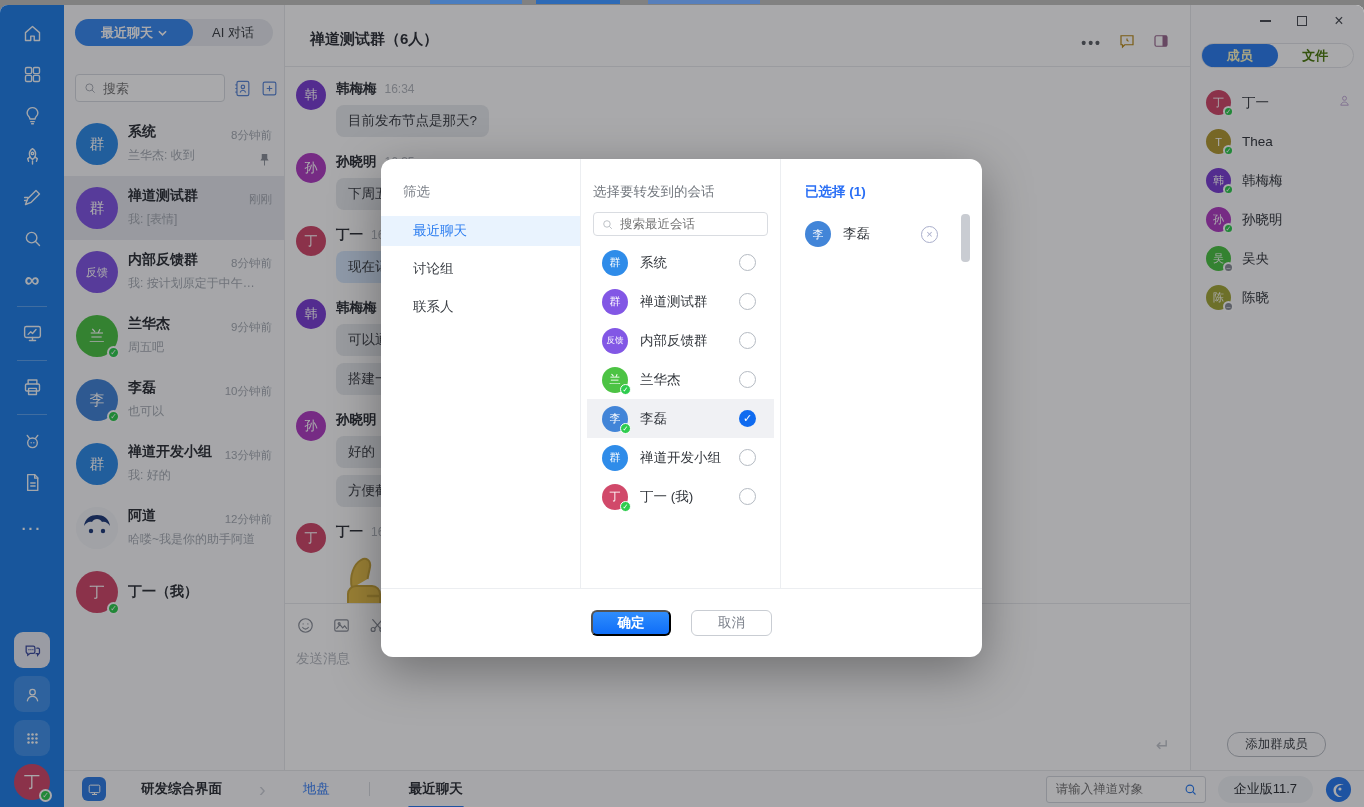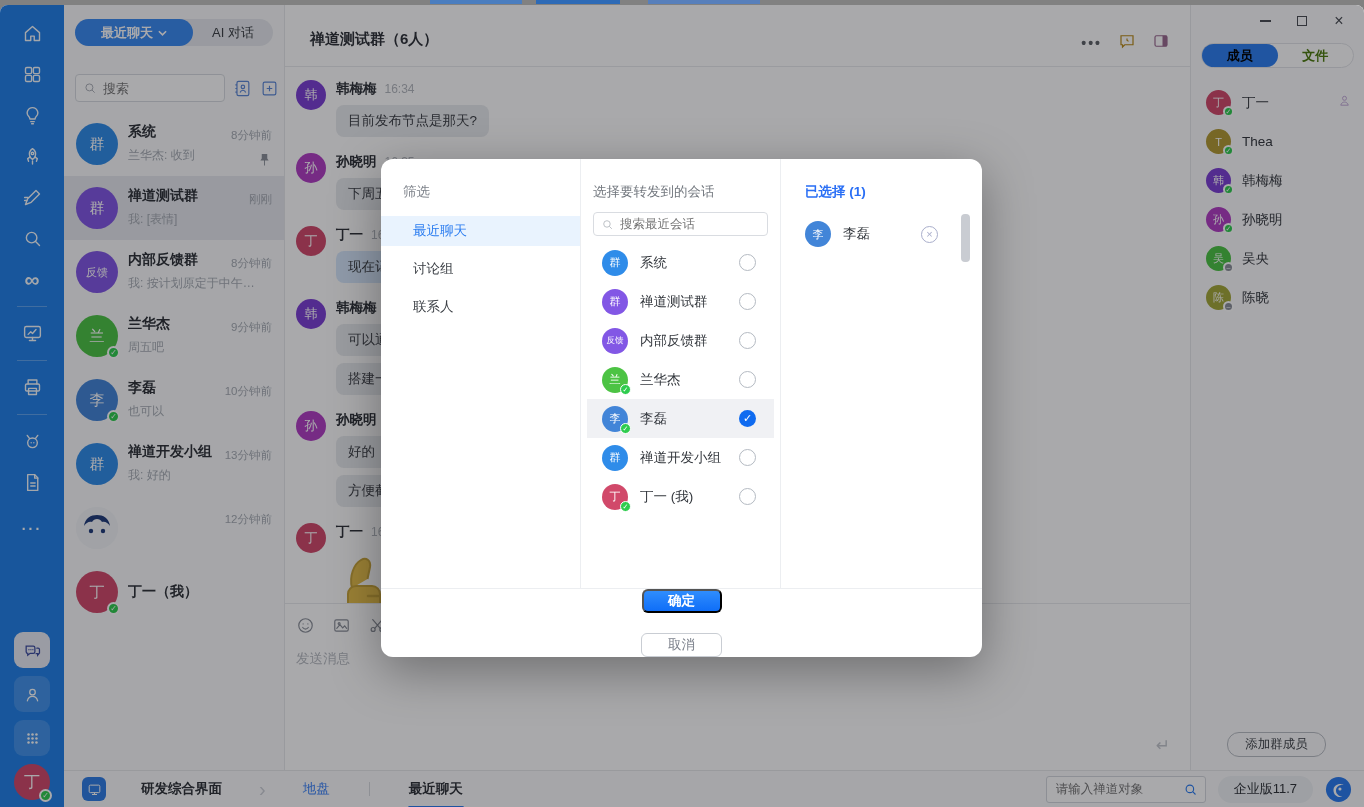--- a/index.html
+++ b/index.html
@@ -78,21 +78,21 @@
 
   
   .rightpanel { position:absolute; right:0; top:0; bottom:37px; width:174px; background:#fcfcfd; border-left:1px solid #e7e9ec; }
   .win-controls { height:32px; display:flex; justify-content:flex-end; align-items:center; gap:23px; padding-right:18px; color:#4a4e54; }
   .wc { display:flex; align-items:center; justify-content:center; width:14px; height:14px; }
   .wc-min { width:11px; height:2px; background:#4a4e54; }
   .wc-max { width:10px; height:10px; border:1.5px solid #4a4e54; }
   .wc-close { font-size:16px; line-height:1; }
   .rp-tabs { margin:6px 10px 0; height:25px; border-radius:13px; background:#fff; border:1px solid #e2e4e8; display:flex; font-size:13px; }
   .rp-tab { flex:1; display:flex; align-items:center; justify-content:center; color:#4d7c0f;font-weight:bold; }
-  .rp-tab.active { background:#2d7ff0; color:#000000; border-radius:13px; font-weight:600; }
+  .rp-tab.active { background:#2d7ff0; color:#fef9c3; border-radius:13px; font-weight:600; }
   .rp-list { padding:15px 0 0 15px; }
   .rp-row { position:relative; height:39px; display:flex; align-items:center; }
   .rp-av { position:relative; width:25px; height:25px; border-radius:50%; color:#fff; display:flex; align-items:center; justify-content:center; font-size:11px; flex:0 0 25px; }
   .rp-av .badge { width:11px; height:11px; right:-3px; bottom:-2px; font-size:7px; }
   .rp-name { margin-left:11px; font-size:13.5px; color:#33373d; }
   .rp-owner { position:absolute; right:12px; color:#c0a6d6; }
   .rp-owner svg { width:15px; height:15px; stroke:currentColor; fill:none; stroke-width:1.5; }
   .rp-add { position:absolute; right:38px; bottom:13px; width:99px; height:25px; border:1px solid #b9bdc4; border-radius:12px; background:#fbfbfc; color:#3c4046; font-size:12.5px; display:flex; align-items:center; justify-content:center; }
 
   
@@ -132,21 +132,21 @@
   .m-av.small-text { font-size:8.5px; }
   .m-av .badge { width:11px; height:11px; right:-3px; bottom:-2px; font-size:7px; border-width:1.5px; }
   .m-name { margin-left:12px; font-size:13.5px; color:#33373d; white-space:nowrap; }
   .m-radio { margin-left:auto; width:17px; height:17px; border:1.5px solid #b4bac2; border-radius:50%; }
   .m-radio.checked { background:#0f6bf0; border:none; color:#fff; font-size:11px; display:flex; align-items:center; justify-content:center; font-weight:700; }
   .mcol3 { flex:1; padding:16px 0 0 24px; position:relative; }
   .m-selected-title { color:#2a6ff5; font-weight:700; font-size:13.5px; margin:8px 0 20px; }
   .m-sel-row { display:flex; align-items:center; padding-right:44px; }
   .m-remove { margin-left:auto; width:17px; height:17px; border:1.2px solid #a9aecb; border-radius:50%; color:#a9aecb; font-size:11px; display:flex; align-items:center; justify-content:center; }
   .m-scroll { position:absolute; right:12px; top:55px; width:9px; height:48px; background:#c9ccd2; border-radius:4px; }
-  .modal-foot { height:69px; border-top:1px solid #eceef1; display:flex; align-items:center; justify-content:center; gap:20px;flex-direction:column; }
+  .modal-foot { height:69px; border-top:1px solid #eceef1; display:flex; align-items:center; justify-content:center; gap:20px; }
   .btn-primary { width:80px; height:26px; border-radius:6px; background:linear-gradient(180deg,#2f8dfd,#0f6ef8); color:#fff; font-size:13.5px; font-weight:600; display:flex; align-items:center; justify-content:center; }
   .btn-default { width:81px; height:26px; border-radius:6px; border:1px solid #c9cdd3; background:#fff; color:#7d828c; font-size:13.5px; display:flex; align-items:center; justify-content:center; }
 
   
   .av-blue   { background:#2f8ce9; }
   .av-violet { background:#8257e5; }
   .av-purple { background:#7c3fd4; }
   .av-magenta{ background:#b13ec4; }
   .av-green  { background:#4cc344; }
   .av-mblue  { background:#4285d8; }
@@ -387,20 +387,24 @@
         </div>
 
         <div class="cl-item">
           <span class="cl-av av-face">
             <svg viewBox="0 0 42 42" width="42" height="42">
                 <circle cx="21" cy="21" r="21" fill="#f3f5f8"></circle>
                 <path d="M8 19c1-8 7-11 13-11s12 3 13 11c-2-3-5-5-8-4-2-4-8-4-10 0-3-1-6 1-8 4z" fill="#1f3b7a"></path>
                 <circle cx="15" cy="24" r="2.2" fill="#1f3b7a"></circle>
                 <circle cx="27" cy="24" r="2.2" fill="#1f3b7a"></circle>
               </svg>
+          </span>
+          <span class="cl-main">
+            <div class="cl-title">阿道</div>
+            <div class="cl-sub">哈喽~我是你的助手阿道</div>
           </span>
           <span class="cl-time">12分钟前</span>
         </div>
 
         <div class="cl-item" style="align-items:center;padding-top:0">
           <span class="cl-av av-red">
               <span>丁</span>
               <span class="badge on">✓</span>
             </span>
           <span class="cl-main">

